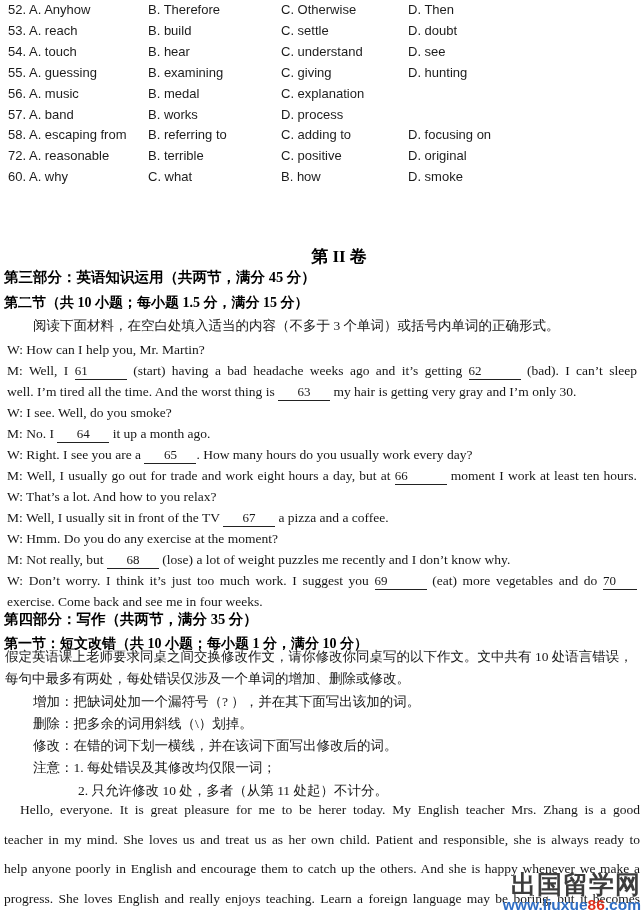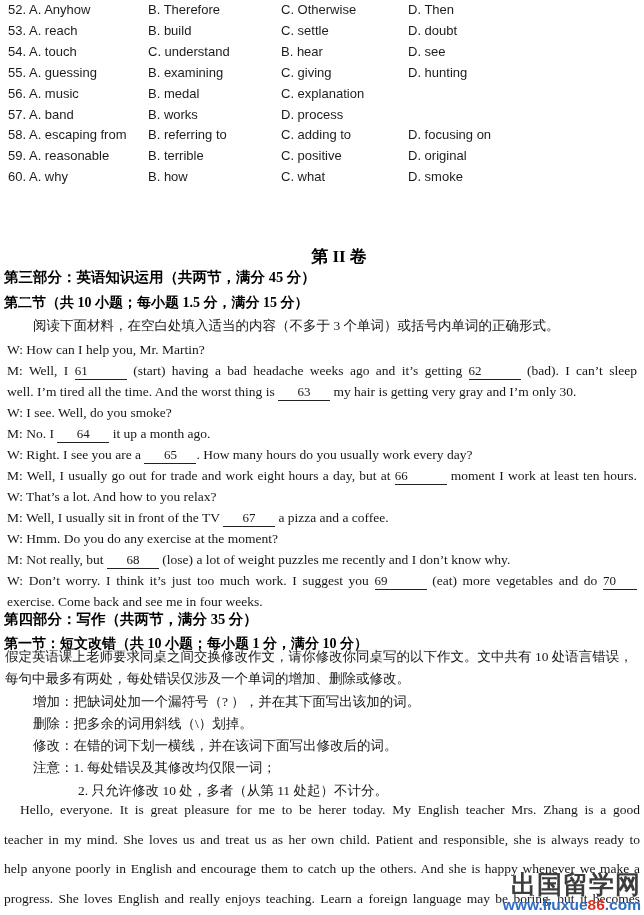--- a/index.html
+++ b/index.html
@@ -79,22 +79,22 @@
         <div class="option-cell">D. Then</div>
       </div>
       <div class="option-row">
         <div class="option-cell">53. A. reach</div>
         <div class="option-cell">B. build</div>
         <div class="option-cell">C. settle</div>
         <div class="option-cell">D. doubt</div>
       </div>
       <div class="option-row">
         <div class="option-cell">54. A. touch</div>
+        <div class="option-cell">B. hear</div>
         <div class="option-cell">C. understand</div>
-        <div class="option-cell">B. hear</div>
         <div class="option-cell">D. see</div>
       </div>
       <div class="option-row">
         <div class="option-cell">55. A. guessing</div>
         <div class="option-cell">B. examining</div>
         <div class="option-cell">C. giving</div>
         <div class="option-cell">D. hunting</div>
       </div>
       <div class="option-row">
         <div class="option-cell">56. A. music</div>
@@ -106,29 +106,29 @@
         <div class="option-cell">B. works</div>
         <div class="option-cell">D. process</div>
       </div>
       <div class="option-row">
         <div class="option-cell">58. A. escaping from</div>
         <div class="option-cell">B. referring to</div>
         <div class="option-cell">C. adding to</div>
         <div class="option-cell">D. focusing on</div>
       </div>
       <div class="option-row">
-        <div class="option-cell">59. A. reasonable</div>
+        <div class="option-cell">72. A. reasonable</div>
         <div class="option-cell">B. terrible</div>
         <div class="option-cell">C. positive</div>
         <div class="option-cell">D. original</div>
       </div>
       <div class="option-row">
         <div class="option-cell">60. A. why</div>
+        <div class="option-cell">C. what</div>
         <div class="option-cell">B. how</div>
-        <div class="option-cell">C. what</div>
         <div class="option-cell">D. smoke</div>
       </div>
     </div>
 
   <h1 class="vol">第 II 卷</h1>
 
   <div class="h-bold" id="part3">第三部分：英语知识运用（共两节，满分 45 分）</div>
   <div class="h-bold" id="section2">第二节（共 10 小题；每小题 1.5 分，满分 15 分）</div>
   <div id="cloze-instruction">阅读下面材料，在空白处填入适当的内容（不多于 3 个单词）或括号内单词的正确形式。</div>
 

